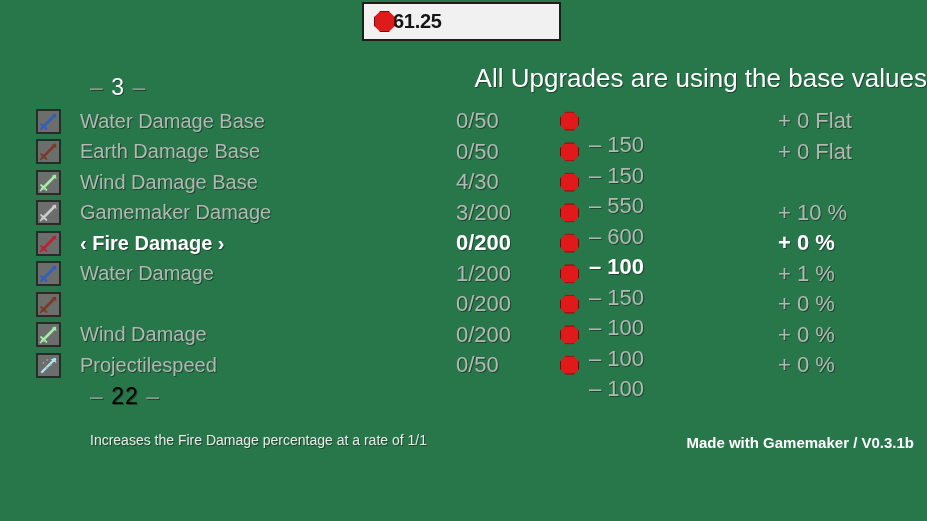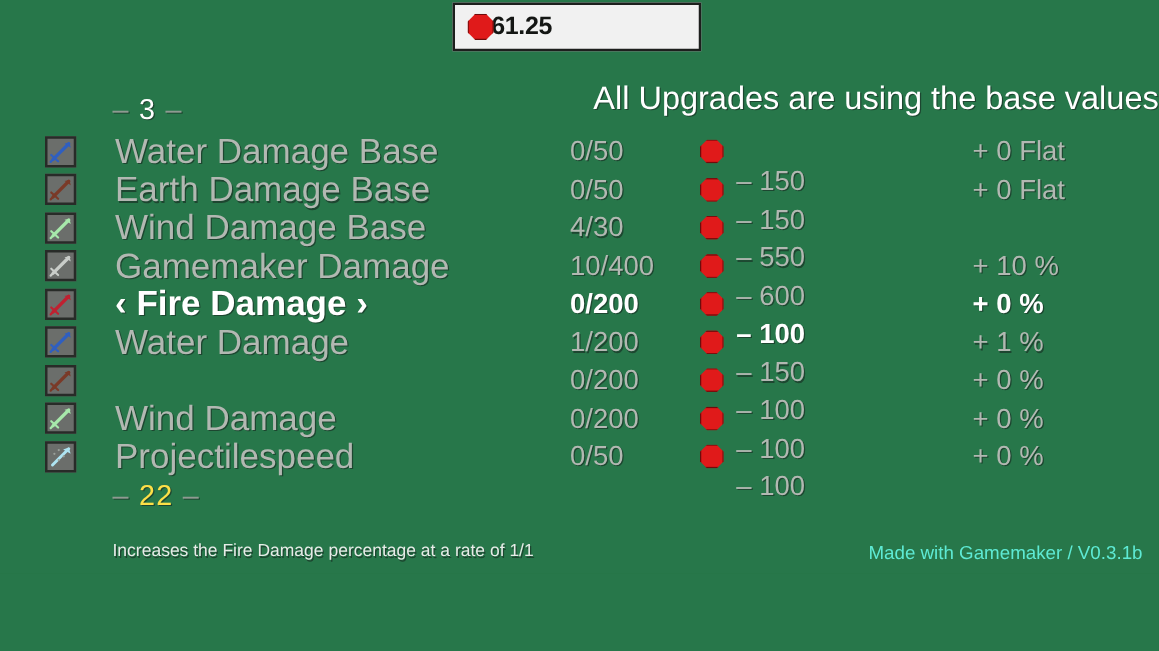--- a/index.html
+++ b/index.html
@@ -96,22 +96,22 @@
     background: #6b6e6b;
     border: 2px solid #282b28;
     box-sizing: border-box;
     flex: 0 0 auto;
     overflow: hidden;
   }
   .icon-box svg { display: block; }
 
   .label {
     position: absolute;
-    left: 56px;
-    font-size: 28px;
+    left: 44px;
+    font-size: 20px;
     color: #b2b8b2;
     text-shadow: 1px 1px 0 #1d4630;
     white-space: nowrap;
   }
   .count {
     position: absolute;
     left: 420px;
     font-size: 22px;
     color: #b2b8b2;
     text-shadow: 1px 1px 0 #1d4630;
@@ -152,39 +152,39 @@
   #counter-bottom {
     position: absolute;
     left: 90px;
     top: 383px;
     font-size: 23px;
     color: #8e9b91;
     letter-spacing: 1px;
     text-shadow: 1px 1px 0 #1d4630;
     white-space: nowrap;
   }
-  #counter-bottom .num { color: #fde047; margin-top: 30px; }
+  #counter-bottom .num { color: #000000; margin-top: 30px; }
 
   #description {
     position: absolute;
     left: 90px;
     top: 432px;
     font-size: 14px;
     color: #e7ece8;
     text-shadow: 1px 1px 0 #1d4630;
     white-space: nowrap;
   }
 
   #footer {
     position: absolute;
     right: 13px;
     bottom: 8px;
     font-size: 15px;
-    font-weight: normal;
-    color: #5eead4;
+    font-weight: bold;
+    color: #ffffff;
     white-space: nowrap;
   }
 </style>
 </head>
 <body>
 
 <div id="screen">
 
   <div id="value-box">
     <span class="octagon"></span>
@@ -247,21 +247,21 @@
       <div class="row">
         <span class="icon-box">
           <svg width="21" height="21" viewBox="0 0 21 21">
             <line x1="4.5" y1="16.5" x2="17" y2="4" stroke="#c9cdc9" stroke-width="2.6" stroke-linecap="round"></line>
             <polygon points="17.5,3 18.6,7.2 13.6,3.8" fill="#c9cdc9"></polygon>
             <line x1="3" y1="13" x2="8.5" y2="18" stroke="#c9cdc9" stroke-width="1.7" stroke-linecap="round"></line>
             <line x1="2.5" y1="18.5" x2="6" y2="15" stroke="#c9cdc9" stroke-width="1.7" stroke-linecap="round"></line>
           </svg>
         </span>
         <span class="label">Gamemaker Damage</span>
-        <span class="count">10/400</span>
+        <span class="count">3/200</span>
         <span class="octagon cost-chip"></span>
         <span class="cost">– 600</span>
         <span class="bonus">+ 10 %</span>
       </div>
       <div class="row selected">
         <span class="icon-box">
           <svg width="21" height="21" viewBox="0 0 21 21">
             <line x1="4.5" y1="16.5" x2="17" y2="4" stroke="#c02030" stroke-width="2.6" stroke-linecap="round"></line>
             <polygon points="17.5,3 18.6,7.2 13.6,3.8" fill="#c02030"></polygon>
             <line x1="3" y1="13" x2="8.5" y2="18" stroke="#c02030" stroke-width="1.7" stroke-linecap="round"></line>

